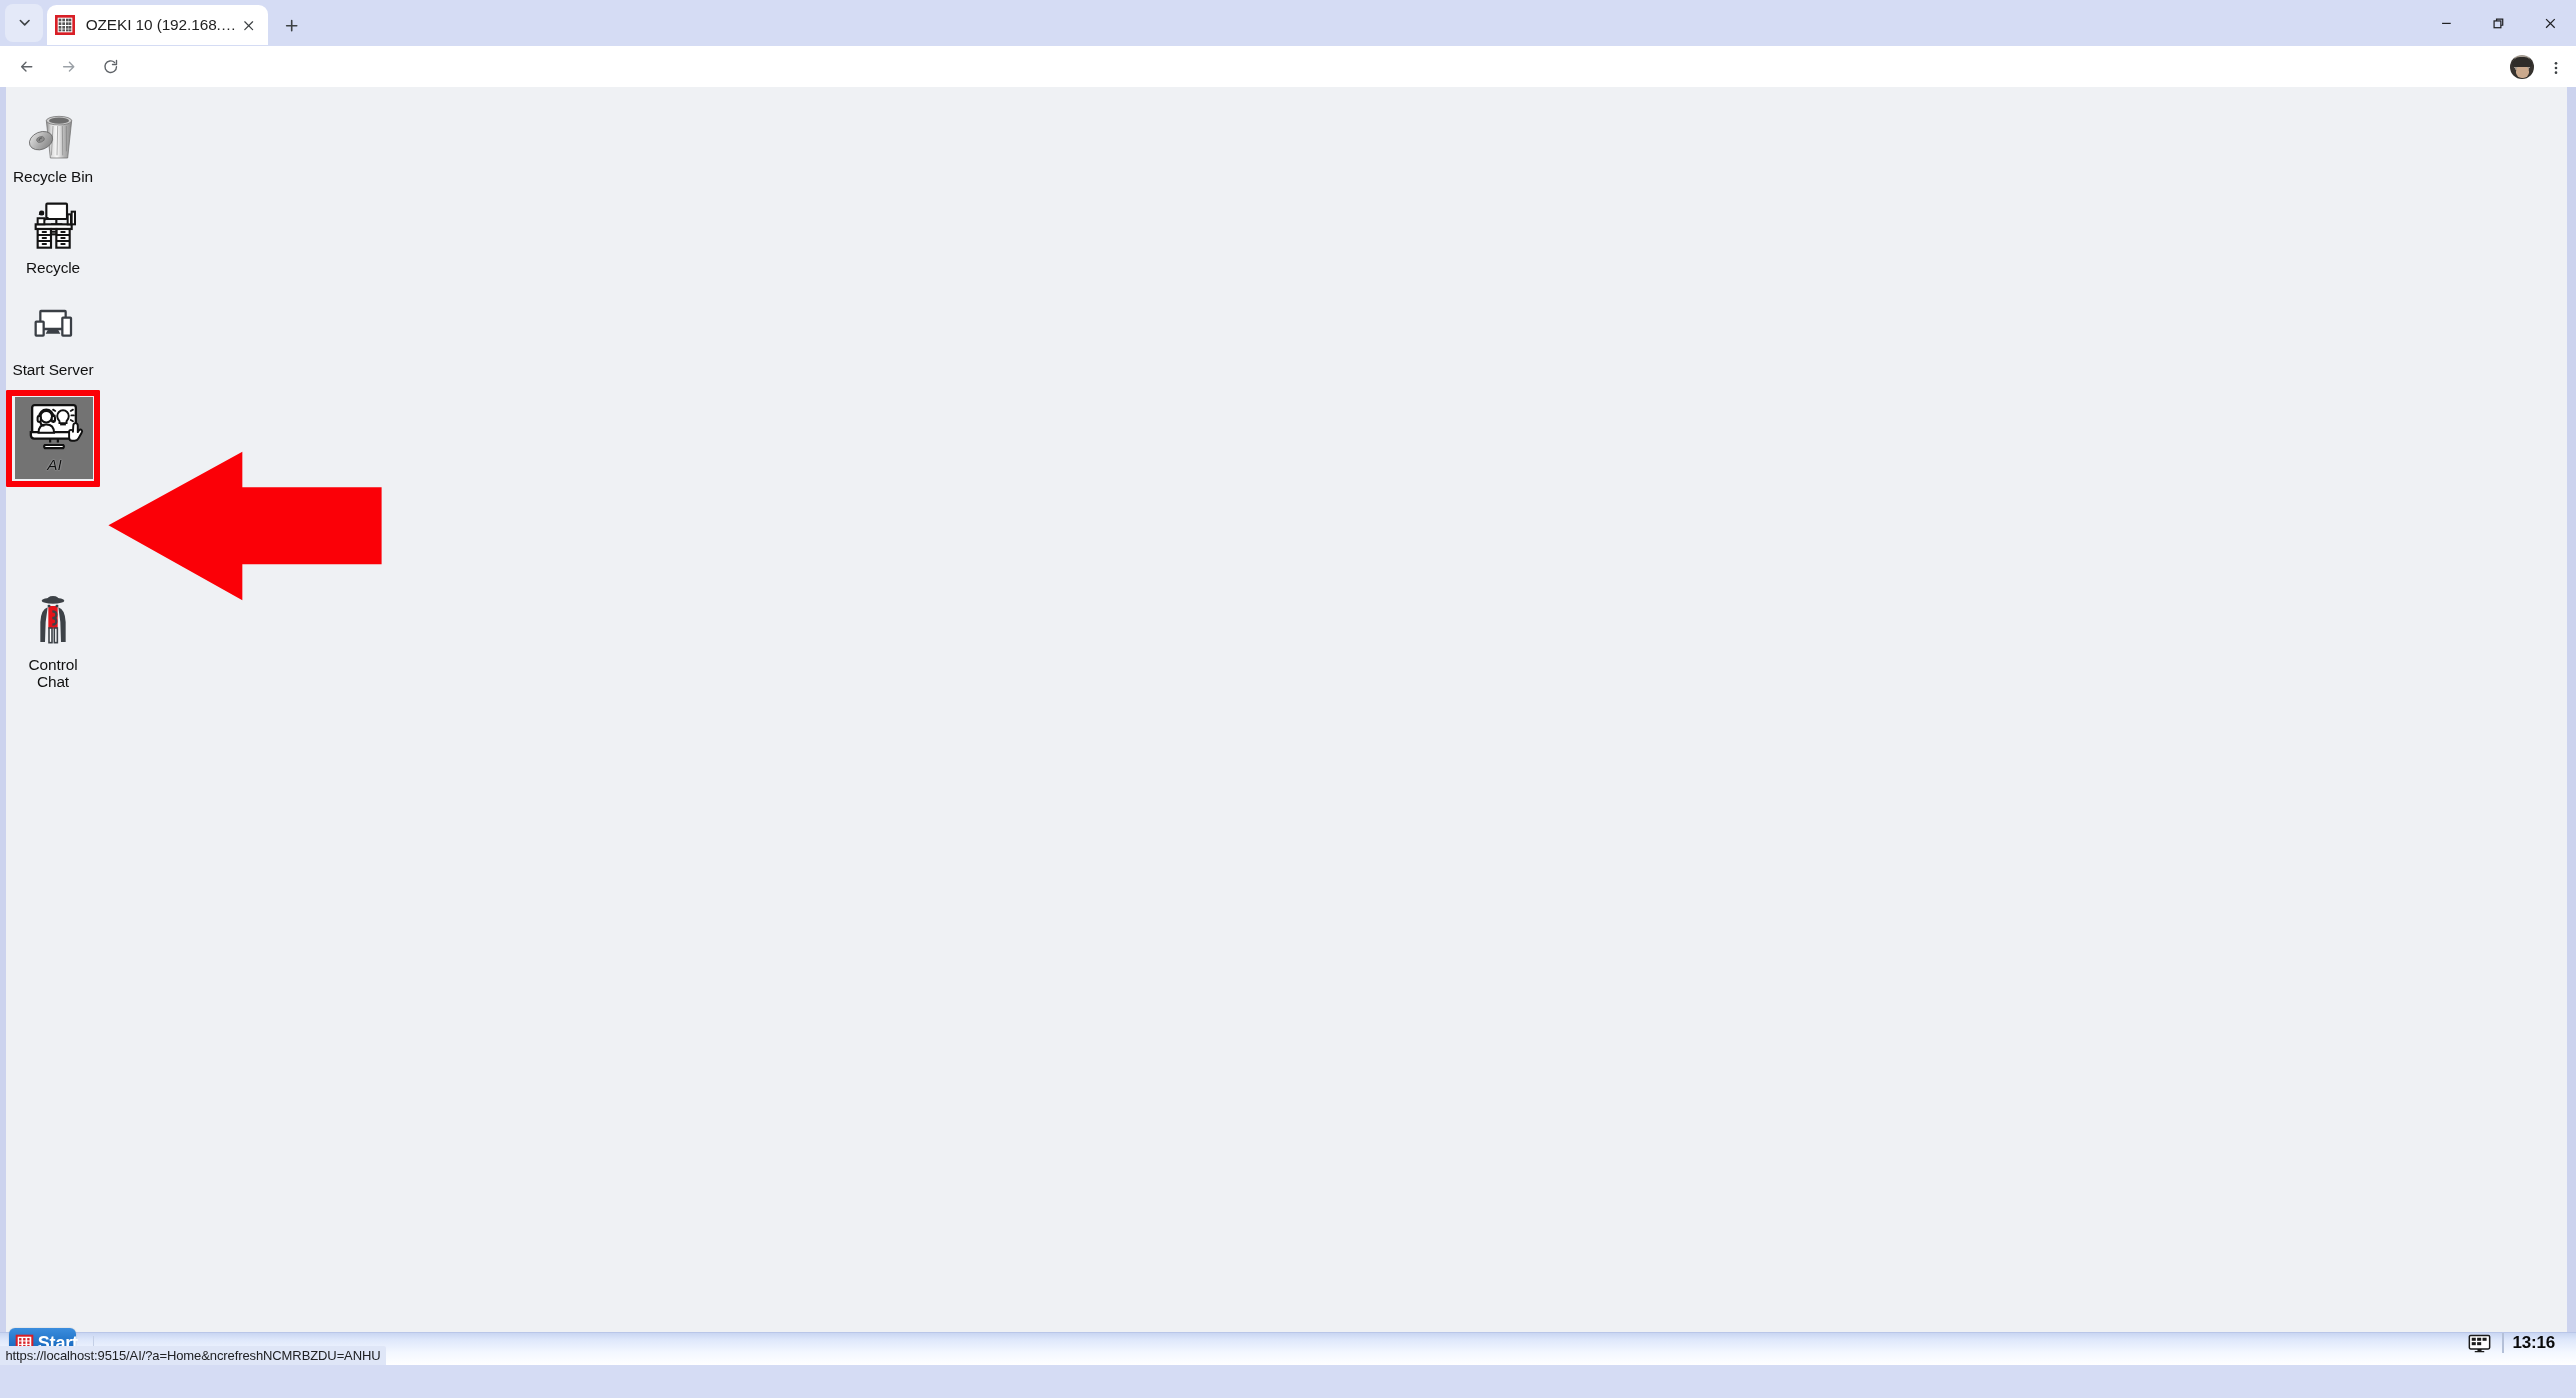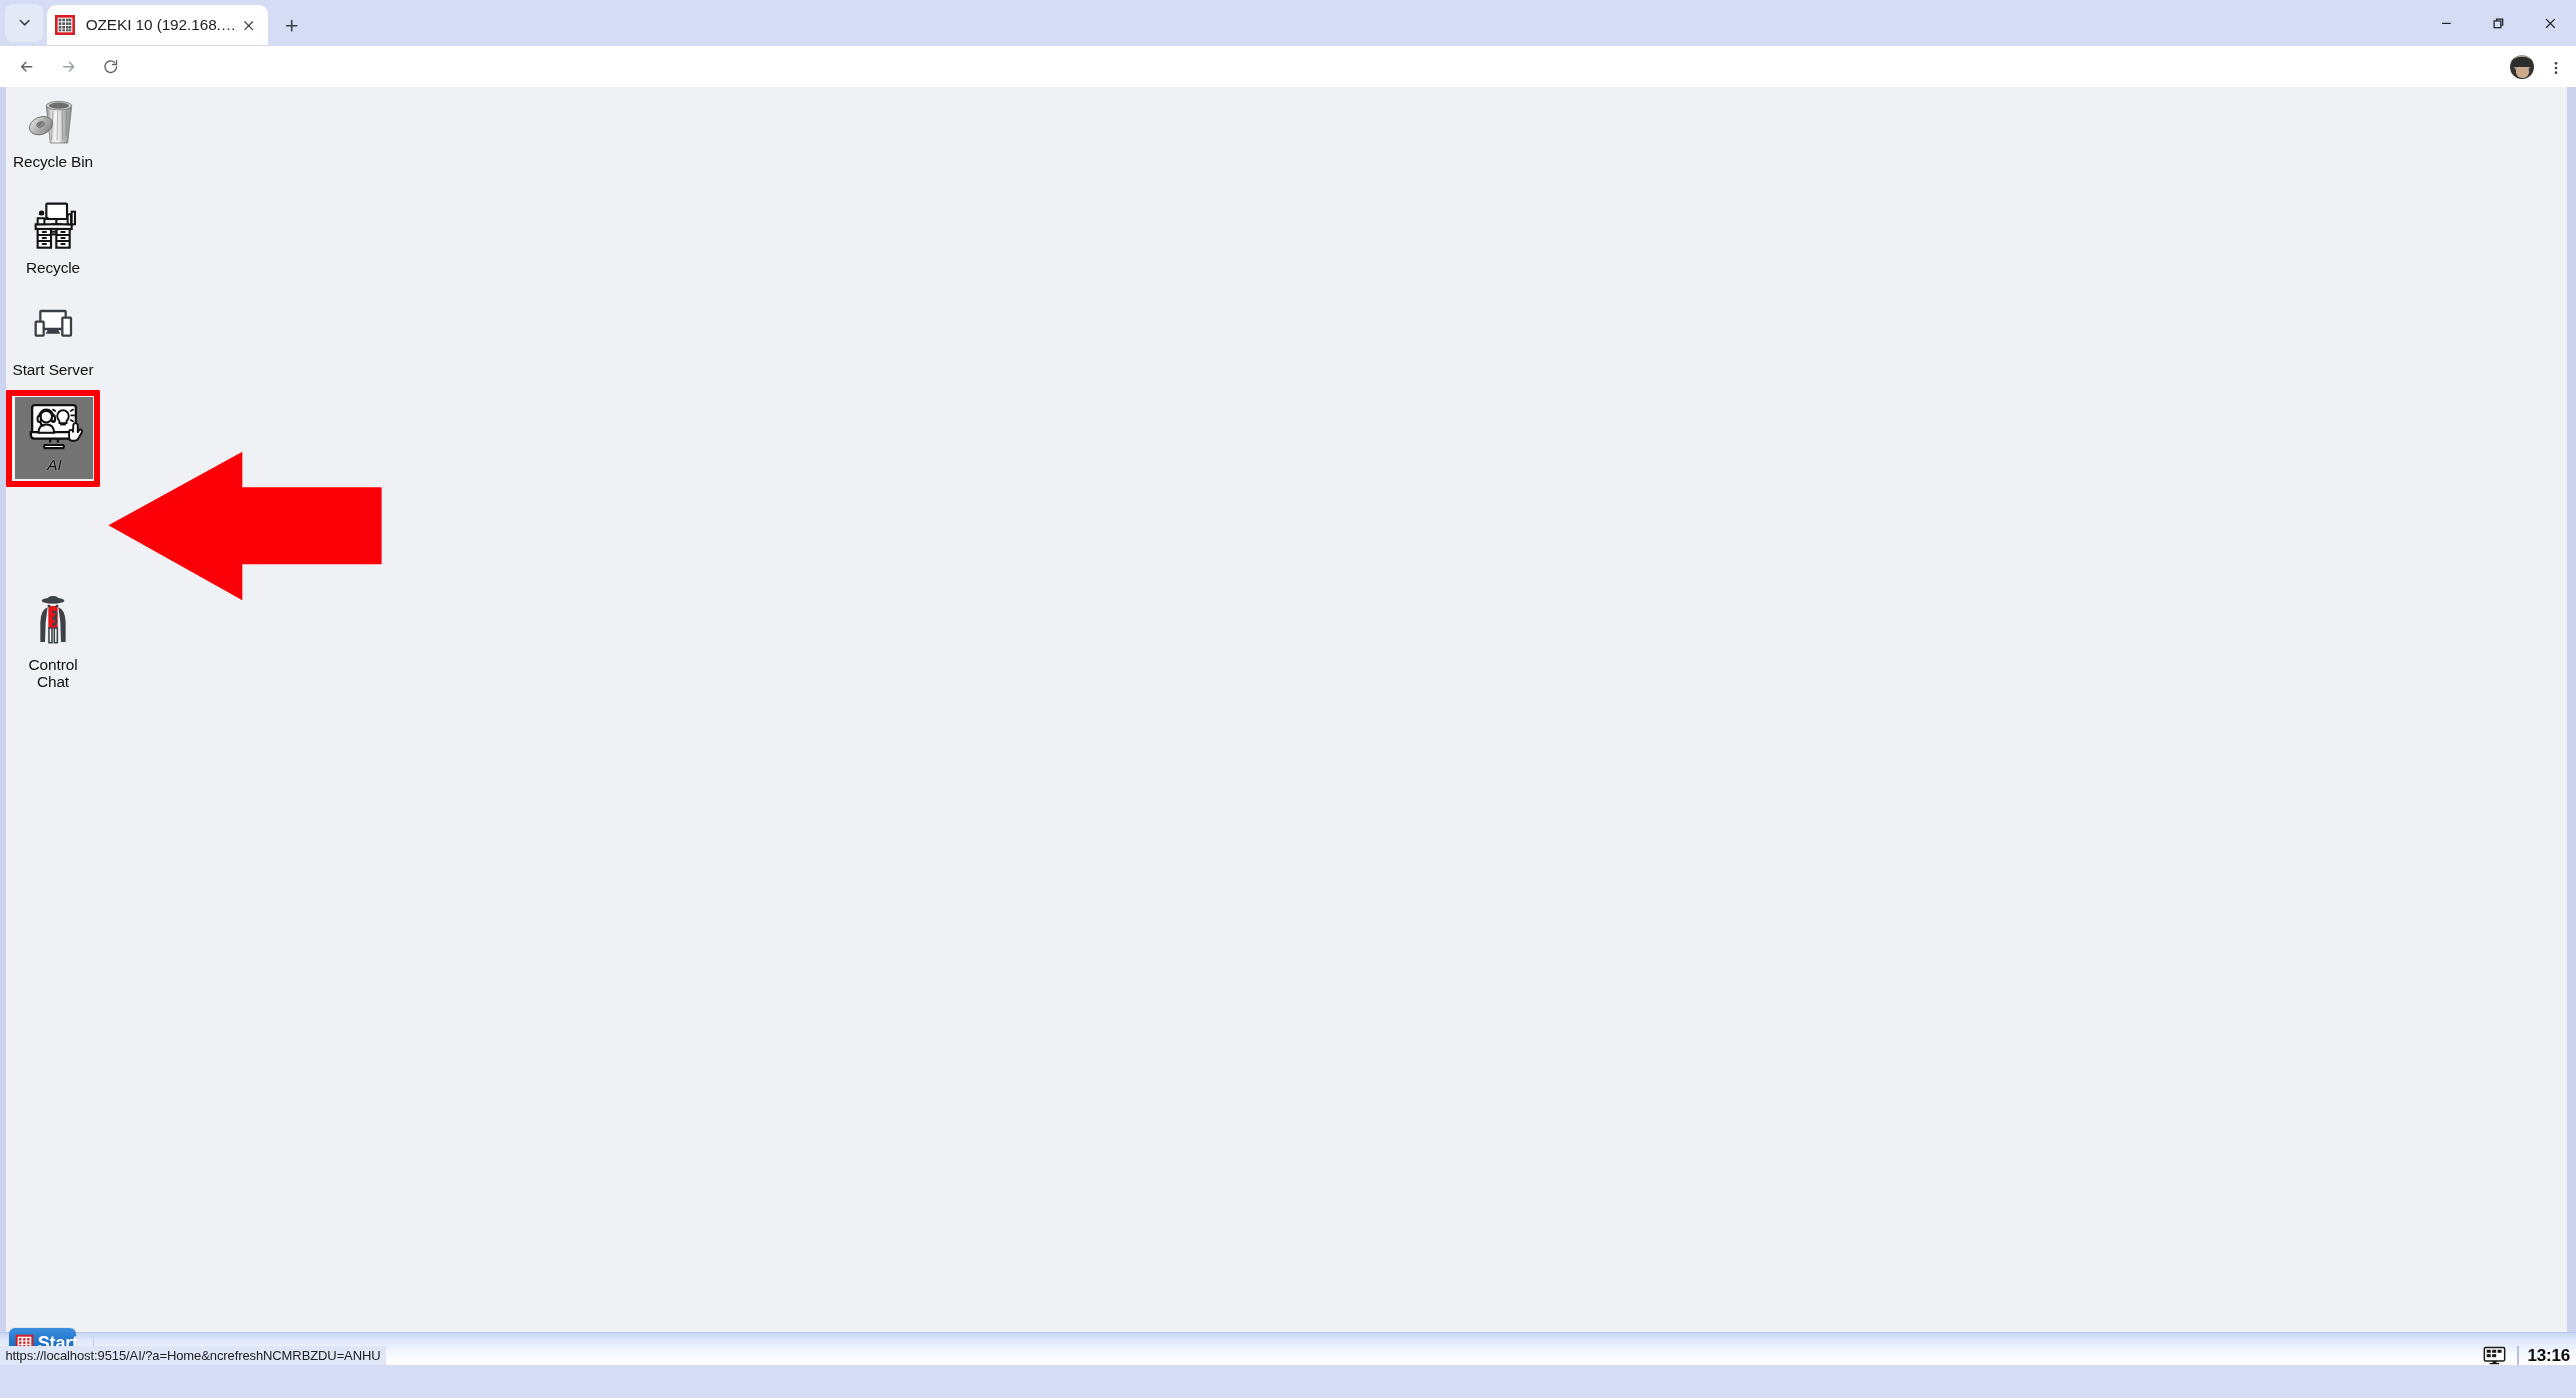--- a/index.html
+++ b/index.html
@@ -108,21 +108,21 @@
   .startbtn{
     position:absolute; left:9.4px; top:-5.4px; width:67px; height:31px;
     background:linear-gradient(to bottom,#3b8ddd 0%,#1d6fc4 55%,#1a63b4 100%);
     border-radius:6px; display:flex; align-items:center; gap:4px; padding-left:5.4px;
     box-shadow:0 0.7px 1.3px rgba(0,0,0,.25);
   }
   .startbtn .sicon{ width:19px; height:19px; flex:0 0 19px; }
   .startbtn .slabel{ font-size:18px; color:#fff; font-weight:bold; letter-spacing:-0.2px; }
   .tb-sep{ position:absolute; left:93px; top:2.7px; width:1.3px; height:27px; background:#c4cfe6; }
 
-  .tray{ position:absolute; right:2px; top:0; height:33px; display:flex; align-items:flex-end; gap:9px; }
+  .tray{ position:absolute; right:17px; top:0; height:33px; display:flex; align-items:flex-start; gap:9px; }
   .tray .tico{ width:28px; height:21.5px; display:flex; align-items:center; justify-content:center; }
   .tray .tsep{ width:1.3px; height:20px; background:#b4c0d8; }
   .tray .clock{ font-size:17px; color:#0b0b0b; font-weight:bold; letter-spacing:-0.2px; padding-right:4px; }
 
   
   .statusbar{
     position:absolute; left:0; bottom:0; height:19px; max-width:604px;
     background:#dfe6f7; border-top-right-radius:2px;
     display:flex; align-items:center; padding:0 5.4px;
     font-size:13px; color:#202124; white-space:nowrap; letter-spacing:-0.1px;
@@ -230,21 +230,21 @@
       </svg>
     </div>
   </div>
 
   <div class="page">
     <div class="edge-l"></div>
     <div class="edge-r"></div>
 
     <div class="desktop">
 
-      <div class="dicon" style="left:0px; top:1px;">
+      <div class="dicon" style="left:0px; top:16px;">
         <span class="glyph">
           <svg viewBox="0 0 96 92" width="64" height="62">
             <defs>
               <linearGradient id="binBody" x1="0" y1="0" x2="1" y2="0">
                 <stop offset="0%" stop-color="#8d8d8d"></stop>
                   <stop offset="18%" stop-color="#d9d9d9"></stop>
                 <stop offset="42%" stop-color="#fafafa"></stop>
                   <stop offset="70%" stop-color="#b5b5b5"></stop>
                 <stop offset="100%" stop-color="#8a8a8a"></stop>
               </linearGradient>

